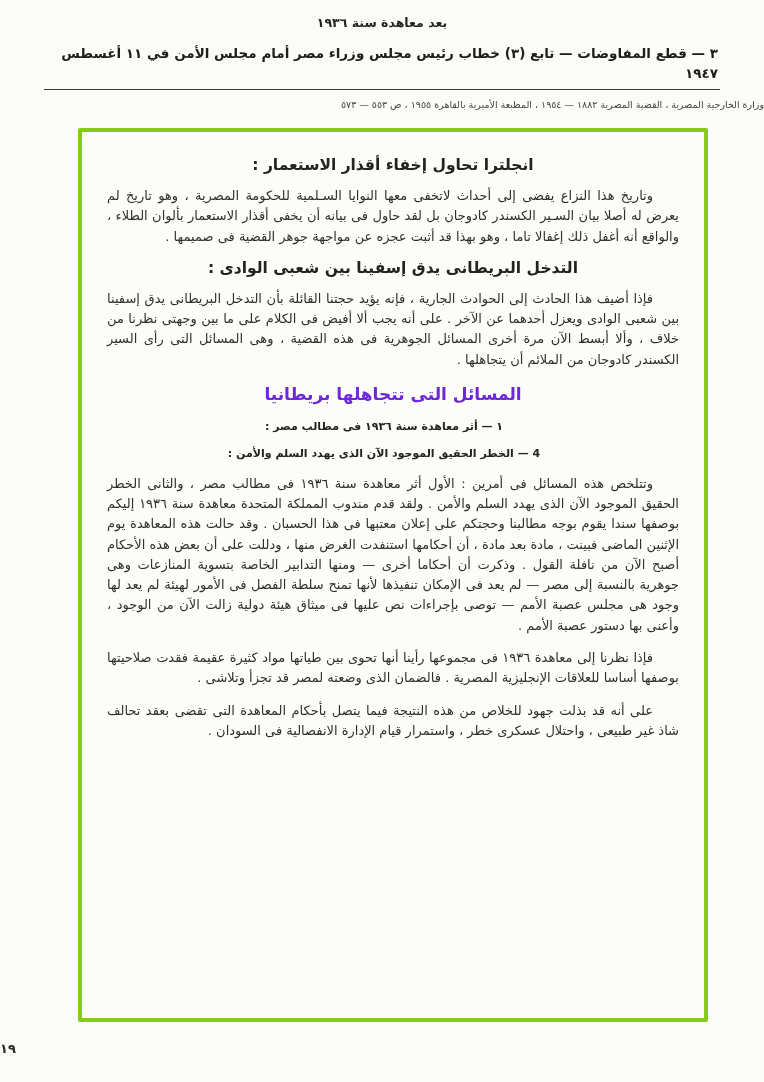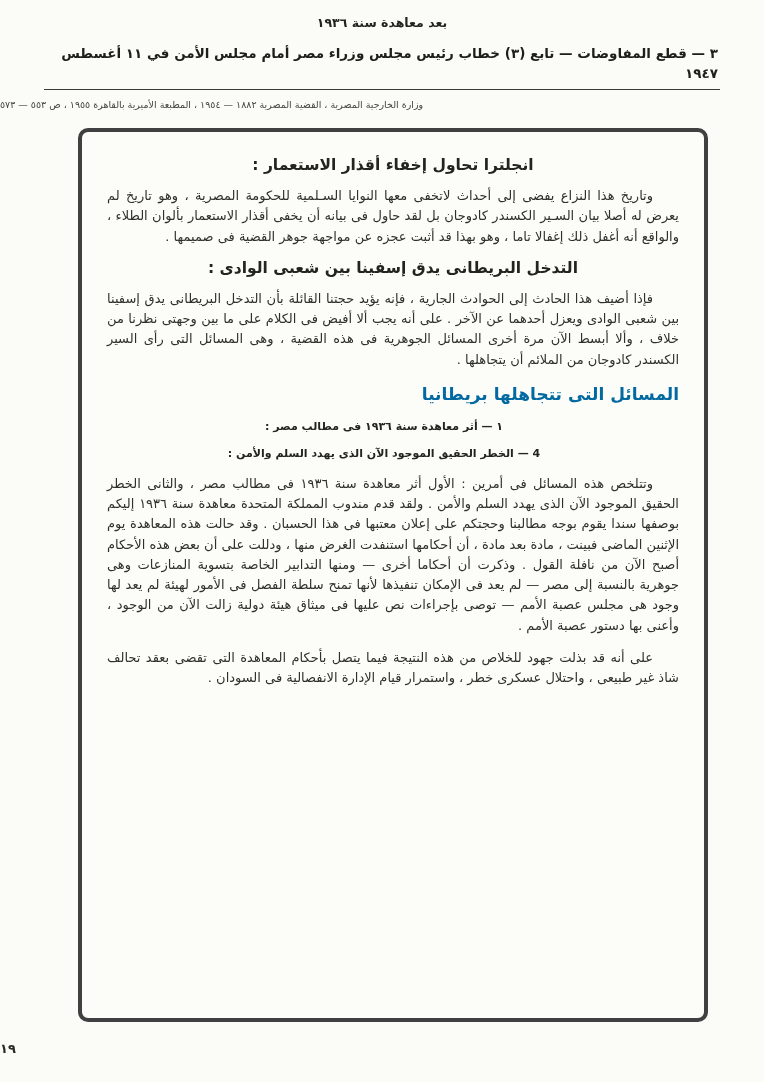--- a/index.html
+++ b/index.html
@@ -31,33 +31,33 @@
     text-align: right;
     line-height: 1.5;
     color: #1e1e1b;
   }
   .title-rule {
     border: none;
     border-top: 1.6px solid #3a3a36;
     margin: 5px 44px 0 44px;
   }
   .source-line {
-    text-align: left;
+    text-align: right;
     font-size: 9.5px;
     margin-top: 9px;
     color: #45453f;
   }
   .content-box {
     position: absolute;
     left: 78px;
     top: 128px;
     width: 630px;
     height: 894px;
-    border: 4px solid #404040;
-    border-radius: 10px;
+    border: 4px solid #84cc16;
+    border-radius: 2px;
     padding: 16px 25px 14px 25px;
     box-sizing: border-box;
     overflow: hidden;
     background: #fcfcf9;
   }
   .section-heading {
     text-align: center;
     font-weight: bold;
     font-size: 15.5px;
     margin: 8px 0 12px 0;
@@ -65,25 +65,25 @@
   }
   .body-par {
     font-size: 13px;
     line-height: 1.56;
     text-align: justify;
     text-indent: 26px;
     margin: 0 0 12px 0;
     color: #30302b;
   }
   .big-heading {
-    text-align: right;
+    text-align: center;
     font-weight: bold;
     font-size: 17px;
     margin: 14px 0 16px 0;
-    color: #0369a1;
+    color: #6d28d9;
   }
   .numbered-item {
     font-weight: bold;
     font-size: 11px;
     margin: 0 18px 14px 0;
     text-align: center;
     color: #23231f;
   }
   .page-number {
     position: absolute;
@@ -118,18 +118,19 @@
   <p class="body-par">فإذا أضيف هذا الحادث إلى الحوادث الجارية ، فإنه يؤيد حجتنا القائلة بأن التدخل البريطانى يدق إسفينا بين شعبى الوادى ويعزل أحدهما عن الآخر .  على أنه يجب ألا أفيض فى الكلام على ما بين وجهتى نظرنا من خلاف ، وألا أبسط الآن مرة أخرى المسائل الجوهرية فى هذه القضية ، وهى المسائل التى رأى السير الكسندر كادوجان من الملائم أن يتجاهلها .</p>
 
   <div class="big-heading">المسائل التى تتجاهلها بريطانيا</div>
 
   <div class="numbered-item">١ — أثر معاهدة سنة ١٩٣٦ فى مطالب مصر :</div>
 
   <div class="numbered-item">4 — الخطر الحقيق الموجود الآن الذى يهدد السلم والأمن :</div>
 
   <p class="body-par">وتتلخص هذه المسائل فى أمرين : الأول أثر معاهدة سنة ١٩٣٦ فى مطالب مصر ، والثانى الخطر الحقيق الموجود الآن الذى يهدد السلم والأمن . ولقد قدم مندوب المملكة المتحدة معاهدة سنة ١٩٣٦ إليكم بوصفها سندا يقوم بوجه مطالبنا وحجتكم على إعلان معتبها فى هذا الحسبان . وقد حالت هذه المعاهدة يوم الإثنين الماضى فبينت ، مادة بعد مادة ، أن أحكامها استنفدت الغرض منها ، ودللت على أن بعض هذه الأحكام أصبح الآن من نافلة القول . وذكرت أن أحكاما أخرى — ومنها التدابير الخاصة بتسوية المنازعات وهى جوهرية بالنسبة إلى مصر —  لم يعد فى الإمكان تنفيذها لأنها تمنح سلطة الفصل فى الأمور لهيئة لم يعد لها وجود هى مجلس عصبة الأمم — توصى بإجراءات نص عليها فى ميثاق هيئة دولية زالت الآن من الوجود ، وأعنى بها دستور عصبة الأمم .</p>
 
+  <p class="body-par">فإذا نظرنا إلى معاهدة ١٩٣٦ فى مجموعها رأينا أنها تحوى بين طياتها مواد كثيرة عقيمة فقدت صلاحيتها بوصفها أساسا للعلاقات الإنجليزية المصرية .  فالضمان الذى وضعته لمصر قد تجزأ وتلاشى .</p>
 
   <p class="body-par">على أنه قد بذلت جهود للخلاص من هذه النتيجة فيما يتصل بأحكام المعاهدة التى تقضى بعقد تحالف شاذ غير طبيعى ، واحتلال عسكرى خطر ، واستمرار قيام الإدارة الانفصالية فى السودان .</p>
 
 </div>
 
 <div class="page-number">١٩</div>
 
 </body></html>

